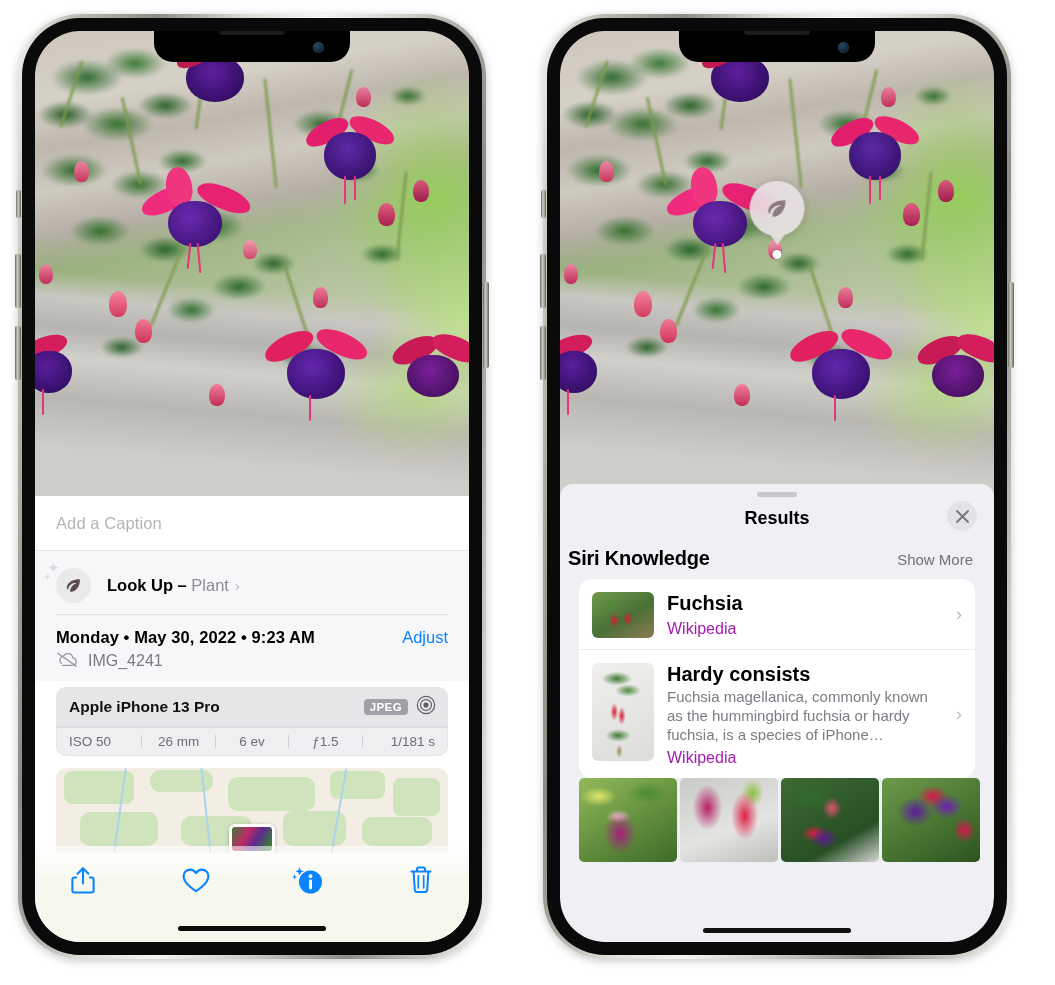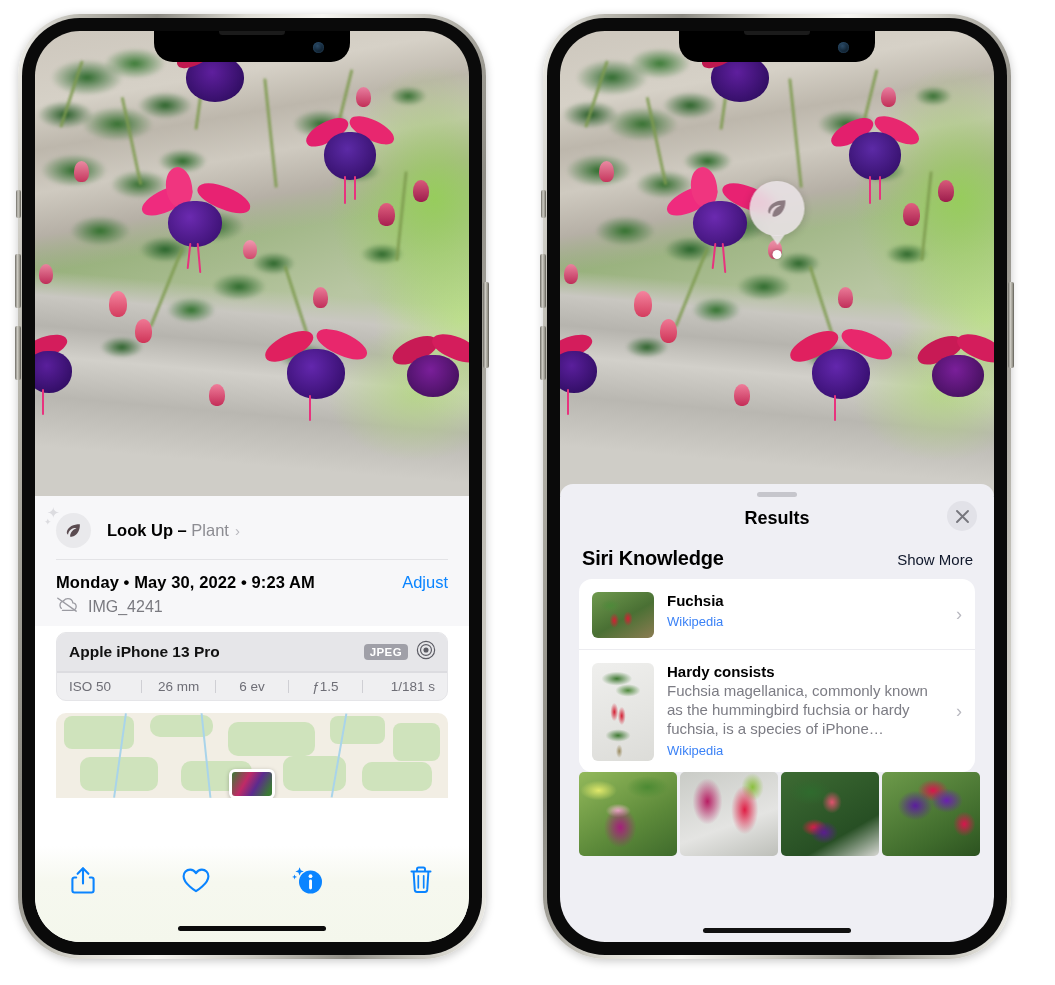--- a/index.html
+++ b/index.html
@@ -147,21 +147,21 @@
   .lk-ic .s2{ left:-12px; top:4px; font-size:9px; }
   .lk-text{ font-size:16.5px; font-weight:700; color:#000; }
   .lk-text .sub{ font-weight:400; color:#8c8c92; }
   .lk-chev{ color:#b8b8be; font-size:15px; margin-left:6px; }
   .lookup-sep{ height:1px; background:#e3e3e6; margin:6px 0 0 0; }
 
   .meta-block{ background:#f7f7f9; padding:13px 21px 10px 21px; }
   .meta-top{ display:flex; align-items:baseline; justify-content:space-between; }
   .meta-date{ font-size:16.5px; font-weight:700; color:#000; letter-spacing:.1px; }
   .meta-adjust{ font-size:16.5px; color:#0a84ff; }
-  .meta-file{ display:flex; align-items:center; margin-top:5px; }
+  .meta-file{ display:flex; align-items:flex-start; margin-top:5px; }
   .meta-file .fn{ font-size:16px; color:#7a7a80; margin-left:10px; }
 
   .cam-card{
     margin:6px 21px 0 21px; border-radius:10px; overflow:hidden;
     background:#efeff1; border:1px solid #e5e5e8;
   }
   .cam-head{
     display:flex; align-items:center; justify-content:space-between;
     background:#e6e6e9; padding:7px 11px 7px 12px; border-bottom:1px solid #dcdce0;
   }
@@ -224,33 +224,33 @@
     margin:8px auto 0 auto;
   }
   .rhead{ position:relative; height:42px; display:flex; align-items:center; justify-content:center; }
   .rtitle{ font-size:18px; font-weight:700; color:#000; }
   .closebtn{
     position:absolute; right:17px; top:4px; width:30px;height:30px;border-radius:50%;
     background:#e2e2e8; display:flex;align-items:center;justify-content:center;
   }
   .sec-head{
     display:flex; align-items:baseline; justify-content:space-between;
-    padding:8px 21px 9px 22px;
+    padding:8px 21px 9px 8px;
   }
   .sec-title{ font-size:20px; font-weight:700; color:#000; letter-spacing:-.2px; }
-  .sec-more{ font-size:15px; color:#0f172a; }
+  .sec-more{ font-size:15px; color:#737373; }
   .cards{ margin:0 19px; background:#fff; border-radius:13px; overflow:hidden; }
   .kcard{ display:flex; align-items:flex-start; padding:13px 12px 11px 13px; position:relative; }
   .kcard + .kcard{ border-top:1px solid #ececf0; margin-left:0; }
   .kthumb{ width:62px;height:46px;border-radius:6px;flex:none;margin-right:13px;overflow:hidden;position:relative; }
   .kthumb.tall{ height:98px; width:62px; }
   .kbody{ flex:1; min-width:0; padding-right:22px; }
-  .ktitle{ font-size:15px; font-weight:700; color:#000; margin-bottom:1px; }
+  .ktitle{ font-size:20px; font-weight:700; color:#000; margin-bottom:1px; }
   .kdesc{ font-size:15px; line-height:19px; color:#7c7c84; }
-  .ksrc{ font-size:13px; color:#3b82f6; margin-top:5px; }
+  .ksrc{ font-size:16px; color:#a21caf; margin-top:5px; }
   .kchev{ position:absolute; right:13px; top:50%; transform:translateY(-50%); color:#b9b9c0; font-size:18px; }
 
   .sec-head2{ padding:16px 21px 9px 21px; }
   .webrow{ display:flex; gap:3px; padding:0 19px; }
   .webthumb{ width:98px;height:84px;border-radius:5px;overflow:hidden;position:relative; flex:none; }
 
   .thumb-a{ background:
       radial-gradient(ellipse 26px 14px at 20% 22%, #e0e86a, rgba(224,232,106,0) 70%),
       radial-gradient(ellipse 30px 16px at 70% 18%, #4c8a33, rgba(76,138,51,0) 70%),
       radial-gradient(ellipse 24px 30px at 42% 66%, #a51f7b, rgba(165,31,123,0) 68%),
@@ -374,20 +374,23 @@
         <div class="bud" style="left:1%;top:50%;width:14px;height:20px;background:linear-gradient(180deg,#e9849e,#be2e59)"></div>
       </div>
 
       <div class="notch">
         <div class="speaker"></div>
         <div class="cam"></div>
       </div>
 
       <div class="sheet">
 
+        <div class="caption-row">
+          <span class="caption-ph">Add a Caption</span>
+        </div>
 
         <div class="lookup-block">
           <div class="lookup-row">
             <div class="lk-ic">
               <span class="spark s1">✦</span>
               <span class="spark s2">✦</span>
               <svg width="19" height="19" viewBox="0 0 24 24" aria-hidden="true">
                 <path d="M20 4C12 4 5 7 3.6 13.6c-.3 1.4.3 2.9 1.5 3.7.2-2.6 1.6-5 3.8-6.5 2-1.4 4.4-2 6.8-1.8-2.7.9-5 2.7-6.5 5.2-1 1.6-1.5 3.4-1.6 5.3 1.4.5 3 .4 4.4-.3C17 17 20.5 11 20 4z" fill="#5a4b50"></path>
               </svg>
             </div>

